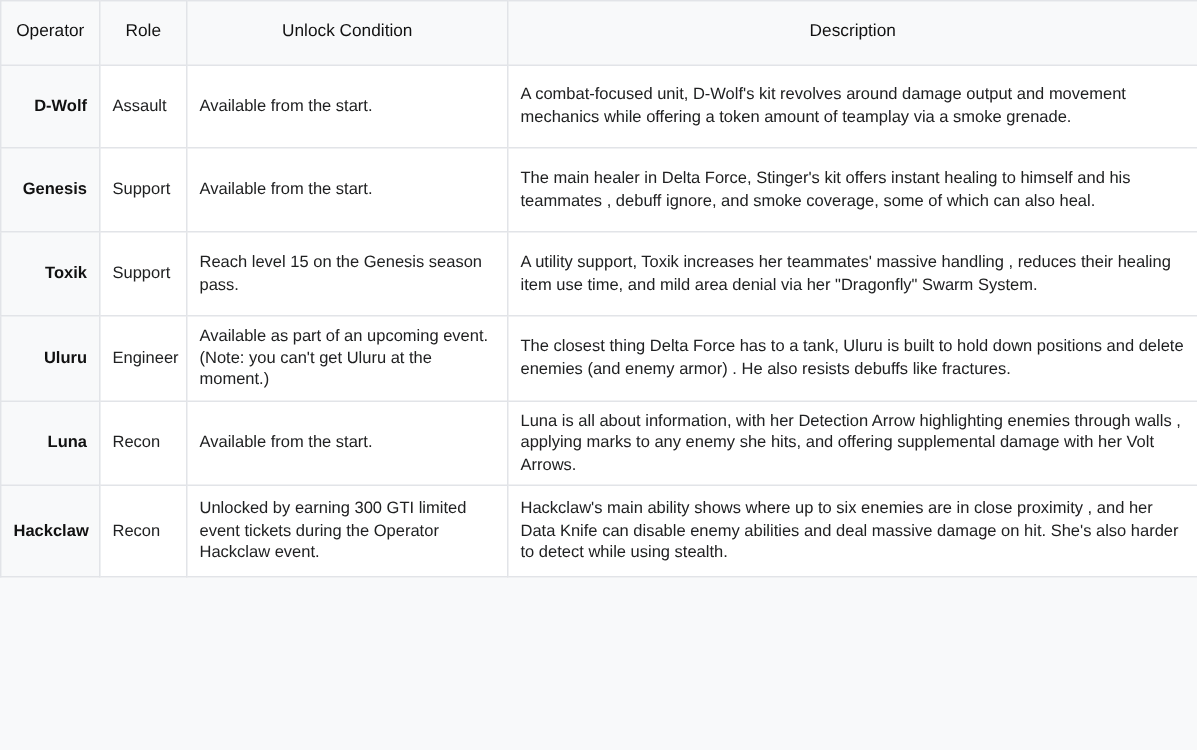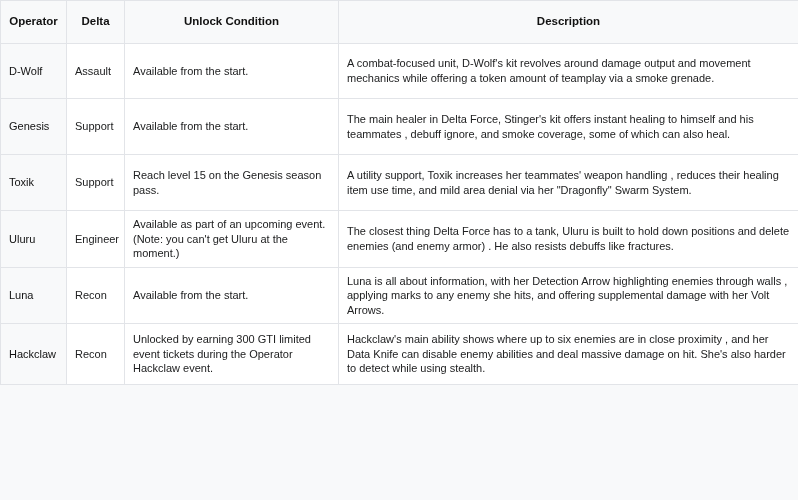--- a/index.html
+++ b/index.html
@@ -19,50 +19,50 @@
   .op-table th, .op-table td {
     border: 1px solid #e2e4e8;
     font-size: 11px;
     line-height: 1.32;
     vertical-align: middle;
     color: #202122;
     padding: 6px 8px;
   }
   .op-table thead th {
     background: #f8f9fa;
-    font-weight: bold;
+    font-weight: normal;
     color: #111;
     height: 43px;
     font-size: 11.5px;
   }
   .op-table td.operator-cell {
     background: #f8f9fa;
-    font-weight: normal;
+    font-weight: bold;
     color: #111;
-    text-align: left;
+    text-align: right;
   }
   .op-table td { text-align: left; }
   .r-std  { height: 55px; }
   .r-std2 { height: 56px; }
   .r-tall { height: 61px; }
 </style>
 </head>
 <body>
 
 <table class="op-table">
   <colgroup>
     <col style="width:66px">
     <col style="width:58px">
     <col style="width:214px">
     <col style="width:460px">
   </colgroup>
   <thead>
     <tr>
       <th>Operator</th>
-      <th>Delta</th>
+      <th>Role</th>
       <th>Unlock Condition</th>
       <th>Description</th>
     </tr>
   </thead>
   <tbody>
     <tr class="r-std">
       <td class="operator-cell">D-Wolf</td>
       <td>Assault</td>
       <td>Available from the start.</td>
       <td>A combat-focused unit, D-Wolf's kit revolves around damage output and movement mechanics while offering a token amount of teamplay via a smoke grenade.</td>
@@ -70,21 +70,21 @@
     <tr class="r-std2">
       <td class="operator-cell">Genesis</td>
       <td>Support</td>
       <td>Available from the start.</td>
       <td>The main healer in Delta Force, Stinger's kit offers instant healing to himself and his teammates , debuff ignore, and smoke coverage, some of which can also heal.</td>
     </tr>
     <tr class="r-std2">
       <td class="operator-cell">Toxik</td>
       <td>Support</td>
       <td>Reach level 15 on the Genesis season pass.</td>
-      <td>A utility support, Toxik increases her teammates' weapon handling , reduces their healing item use time, and mild area denial via her "Dragonfly" Swarm System.</td>
+      <td>A utility support, Toxik increases her teammates' massive handling , reduces their healing item use time, and mild area denial via her "Dragonfly" Swarm System.</td>
     </tr>
     <tr class="r-std2">
       <td class="operator-cell">Uluru</td>
       <td>Engineer</td>
       <td>Available as part of an upcoming event. (Note: you can't get Uluru at the moment.)</td>
       <td>The closest thing Delta Force has to a tank, Uluru is built to hold down positions and delete enemies (and enemy armor) . He also resists debuffs like fractures.</td>
     </tr>
     <tr class="r-std">
       <td class="operator-cell">Luna</td>
       <td>Recon</td>

